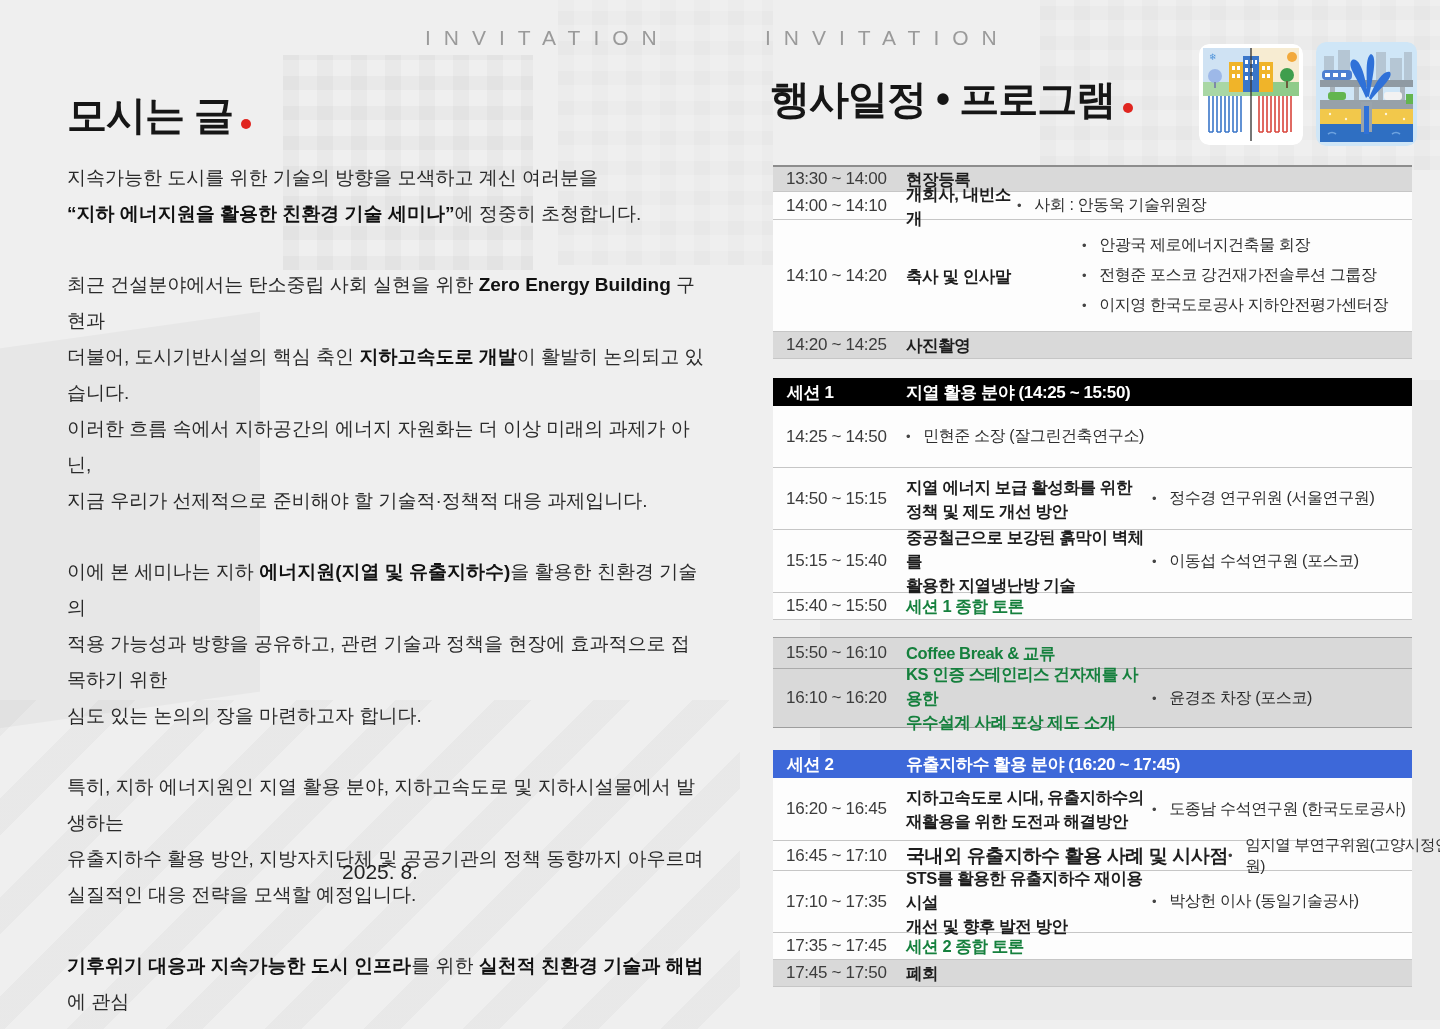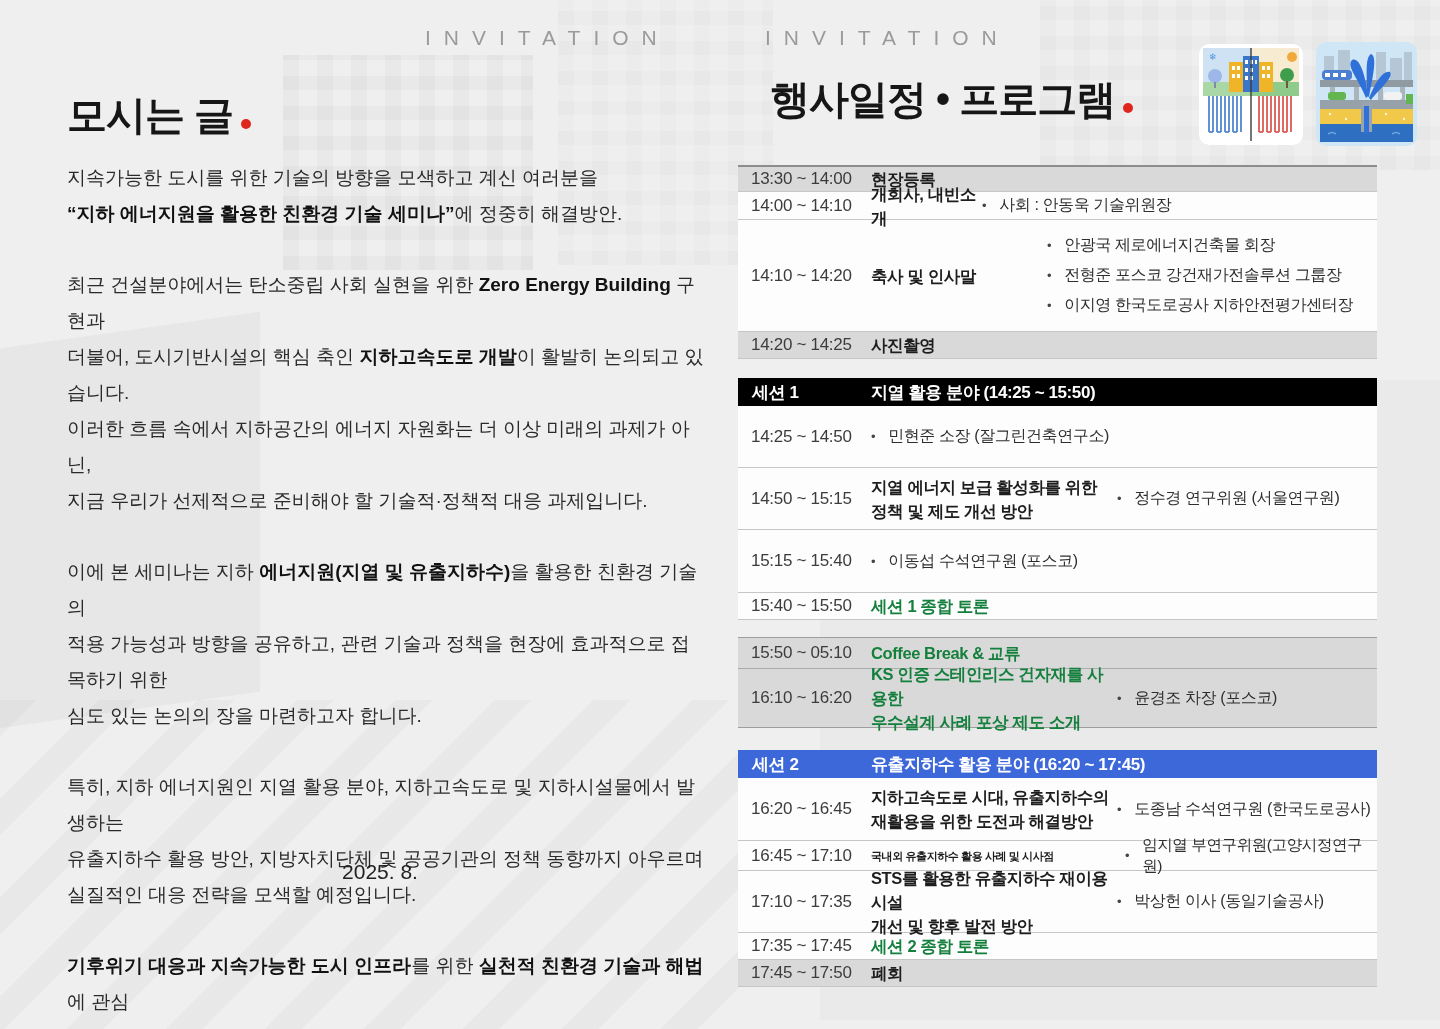--- a/index.html
+++ b/index.html
@@ -27,21 +27,21 @@
   .letter p{margin:0 0 35px 0;white-space:pre-line;}
   .letter .b{font-weight:700;color:#111;}
   .letter-date{position:absolute;left:80px;top:860px;width:600px;text-align:center;font-size:21px;color:#222;font-weight:500;}
 
   
   .logo{position:absolute;border-radius:10px;overflow:hidden;}
   #logo1{left:1199px;top:44px;width:104px;height:101px;}
   #logo2{left:1316px;top:42px;width:101px;height:104px;}
 
   
-  .schedule{position:absolute;left:738px;top:165px;width:639px;}
+  .schedule{position:absolute;left:773px;top:165px;width:639px;}
   .srow{display:flex;align-items:center;background:#fdfdfd;border-bottom:1px solid #c6c6c6;box-sizing:border-box;}
   .srow.gray{background:#d9d9d9;}
   .top-dark{border-top:2px solid #8d8d8d;}
   .h27{height:27px}.h28{height:28px}.h30{height:30px}.h58{height:58px}
   .h62{height:62px}.h63{height:63px}.h112{height:112px}
   .stime{flex:0 0 133px;padding-left:13px;box-sizing:border-box;font-size:17px;color:#3c3c3c;letter-spacing:-0.3px;}
   .stopic{flex:1 1 auto;font-size:16.5px;font-weight:700;color:#1d1d1d;line-height:24px;white-space:pre-line;letter-spacing:-0.4px;}
   .stopic.normal{font-weight:700;color:#15803d;}
   .sspk{flex:0 0 260px;display:flex;align-items:center;font-size:16px;color:#2e2e2e;letter-spacing:-0.4px;white-space:pre-line;}
   .sspk .blt, .spk-line .blt{color:#444;font-size:13px;margin-right:13px;}
@@ -73,21 +73,21 @@
 
   <span class="inv" style="left:425px;">INVITATION</span>
   <span class="inv" style="left:765px;">INVITATION</span>
 
   <div class="big-title" style="left:67px;top:88px;">
     <span>모시는 글</span><span class="title-dot" style="background: rgb(224, 37, 31);"></span>
   </div>
 
   <div class="letter">
     <p><span> 지속가능한 도시를 위한 기술의 방향을 모색하고 계신 여러분을
-</span><span class="b">“지하 에너지원을 활용한 친환경 기술 세미나”</span><span>에 정중히 해결방안.</span></p>
+</span><span class="b">“지하 에너지원을 활용한 친환경 기술 세미나”</span><span>에 정중히 초청합니다.</span></p>
     <p><span>최근 건설분야에서는 탄소중립 사회 실현을 위한 </span><span class="b">Zero Energy Building</span><span> 구현과
 더불어, 도시기반시설의 핵심 축인 </span><span class="b">지하고속도로 개발</span><span>이 활발히 논의되고 있습니다.
 이러한 흐름 속에서 지하공간의 에너지 자원화는 더 이상 미래의 과제가 아닌,
 지금 우리가 선제적으로 준비해야 할 기술적·정책적 대응 과제입니다.</span></p>
     <p><span>이에 본 세미나는 지하 </span><span class="b">에너지원(지열 및 유출지하수)</span><span>을 활용한 친환경 기술의
 적용 가능성과 방향을 공유하고, 관련 기술과 정책을 현장에 효과적으로 접목하기 위한
 심도 있는 논의의 장을 마련하고자 합니다.</span></p>
     <p><span>특히, 지하 에너지원인 지열 활용 분야, 지하고속도로 및 지하시설물에서 발생하는
 유출지하수 활용 방안, 지방자치단체 및 공공기관의 정책 동향까지 아우르며
 실질적인 대응 전략을 모색할 예정입니다.</span></p>
@@ -246,33 +246,35 @@
 
     <div class="srow h62">
       <div class="stime">14:50 ~ 15:15</div>
       <div class="stopic">지열 에너지 보급 활성화를 위한
 정책 및 제도 개선 방안</div>
       <div class="sspk"><span class="blt">•</span><span>정수경  연구위원 (서울연구원)</span></div>
     </div>
 
     <div class="srow h63">
       <div class="stime">15:15 ~ 15:40</div>
+      <div class="stopic">중공철근으로 보강된 흙막이 벽체를
+활용한 지열냉난방 기술</div>
       <div class="sspk"><span class="blt">•</span><span>이동섭  수석연구원 (포스코)</span></div>
     </div>
 
     <div class="srow h27">
       <div class="stime">15:40 ~ 15:50</div>
       <div class="stopic normal">세션 1 종합 토론</div>
     </div>
 
     <div class="gap g17"></div>
 
     <div class="break-block">
       <div class="srow h30">
-        <div class="stime">15:50 ~ 05:10</div>
+        <div class="stime">15:50 ~ 16:10</div>
         <div class="stopic normal">Coffee Break &amp; 교류</div>
       </div>
       <div class="inner-divider"></div>
       <div class="srow h58">
         <div class="stime">16:10 ~ 16:20</div>
         <div class="stopic normal">KS 인증 스테인리스 건자재를 사용한
 우수설계 사례 포상 제도 소개</div>
         <div class="sspk"><span class="blt">•</span><span>윤경조 차장 (포스코)</span></div>
       </div>
     </div>
@@ -286,21 +288,21 @@
 
     <div class="srow h63">
       <div class="stime">16:20 ~ 16:45</div>
       <div class="stopic">지하고속도로 시대, 유출지하수의
 재활용을 위한 도전과 해결방안</div>
       <div class="sspk"><span class="blt">•</span><span>도종남 수석연구원 (한국도로공사)</span></div>
     </div>
 
     <div class="srow h30">
       <div class="stime">16:45 ~ 17:10</div>
-      <div class="stopic nowrap" style="font-size:11px;">국내외 유출지하수 활용 사례 및 시사점</div>
+      <div class="stopic nowrap" style="font-size:19px;">국내외 유출지하수 활용 사례 및 시사점</div>
       <div class="sspk" style="flex-basis:252px;font-size:15.5px;"><span class="blt">•</span><span>임지열 부연구위원(고양시정연구원)</span></div>
     </div>
 
     <div class="srow h62">
       <div class="stime">17:10 ~ 17:35</div>
       <div class="stopic">STS를 활용한 유출지하수 재이용 시설
 개선 및 향후 발전 방안</div>
       <div class="sspk"><span class="blt">•</span><span>박상헌 이사 (동일기술공사)</span></div>
     </div>
 

